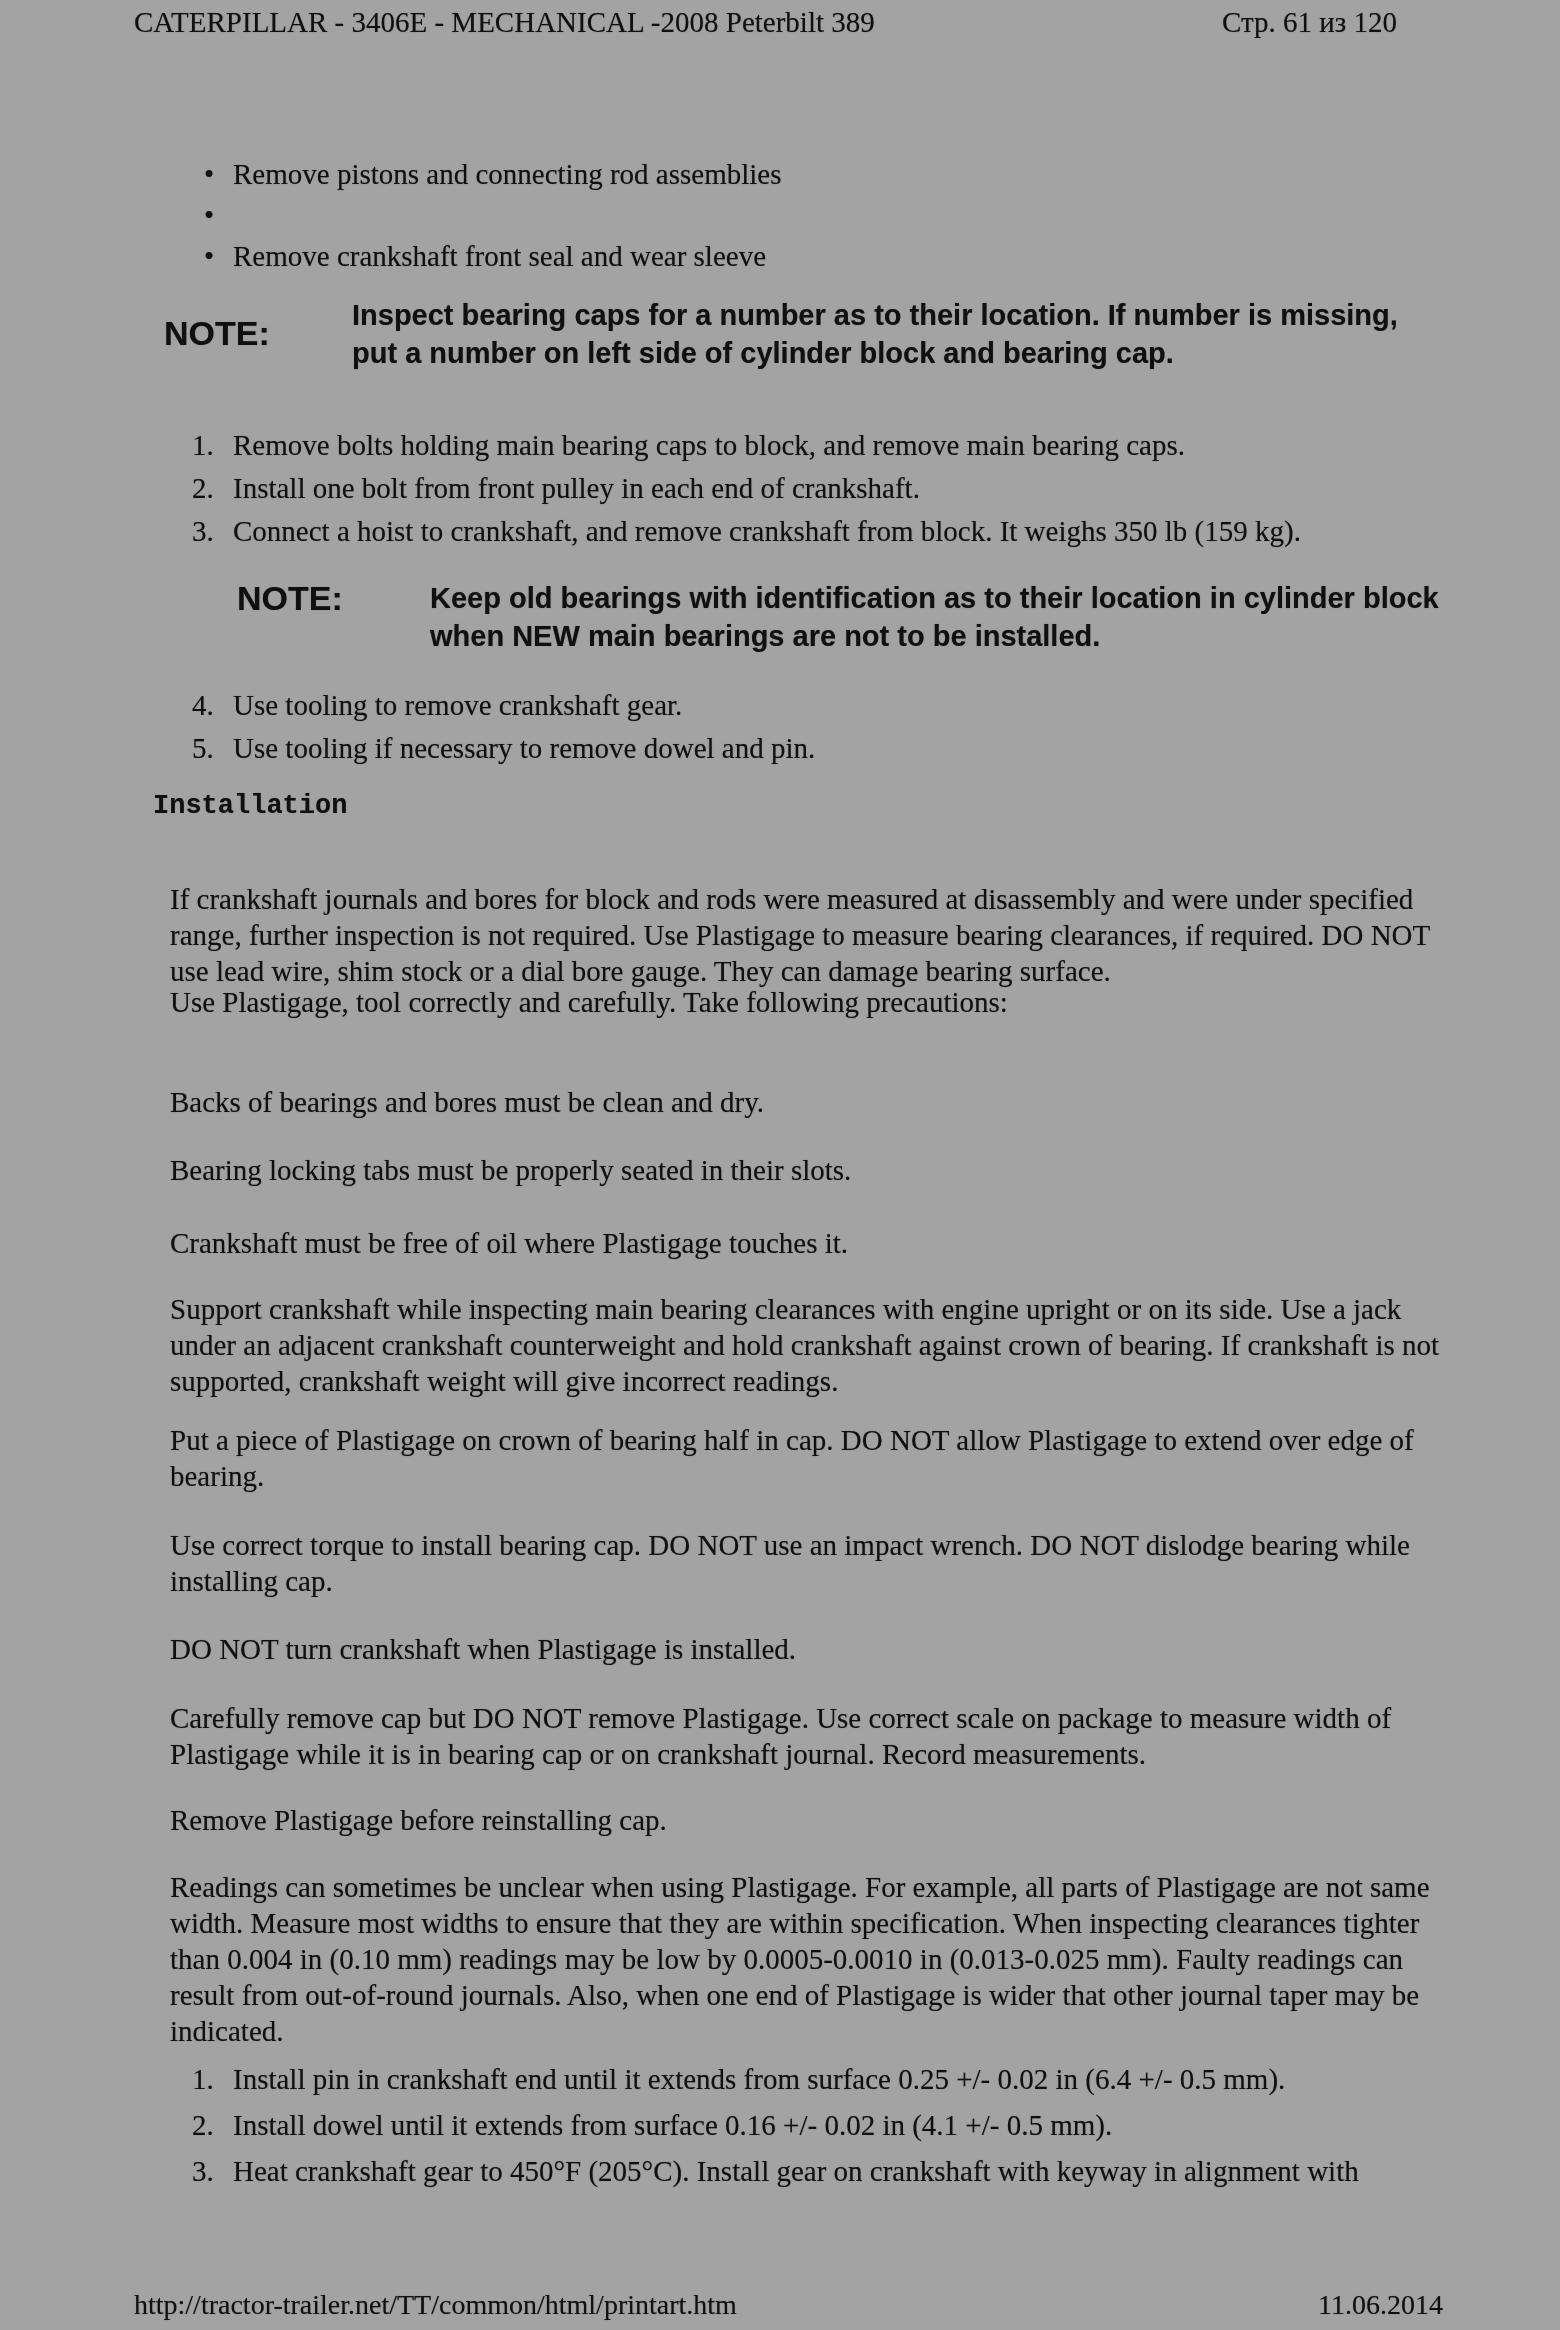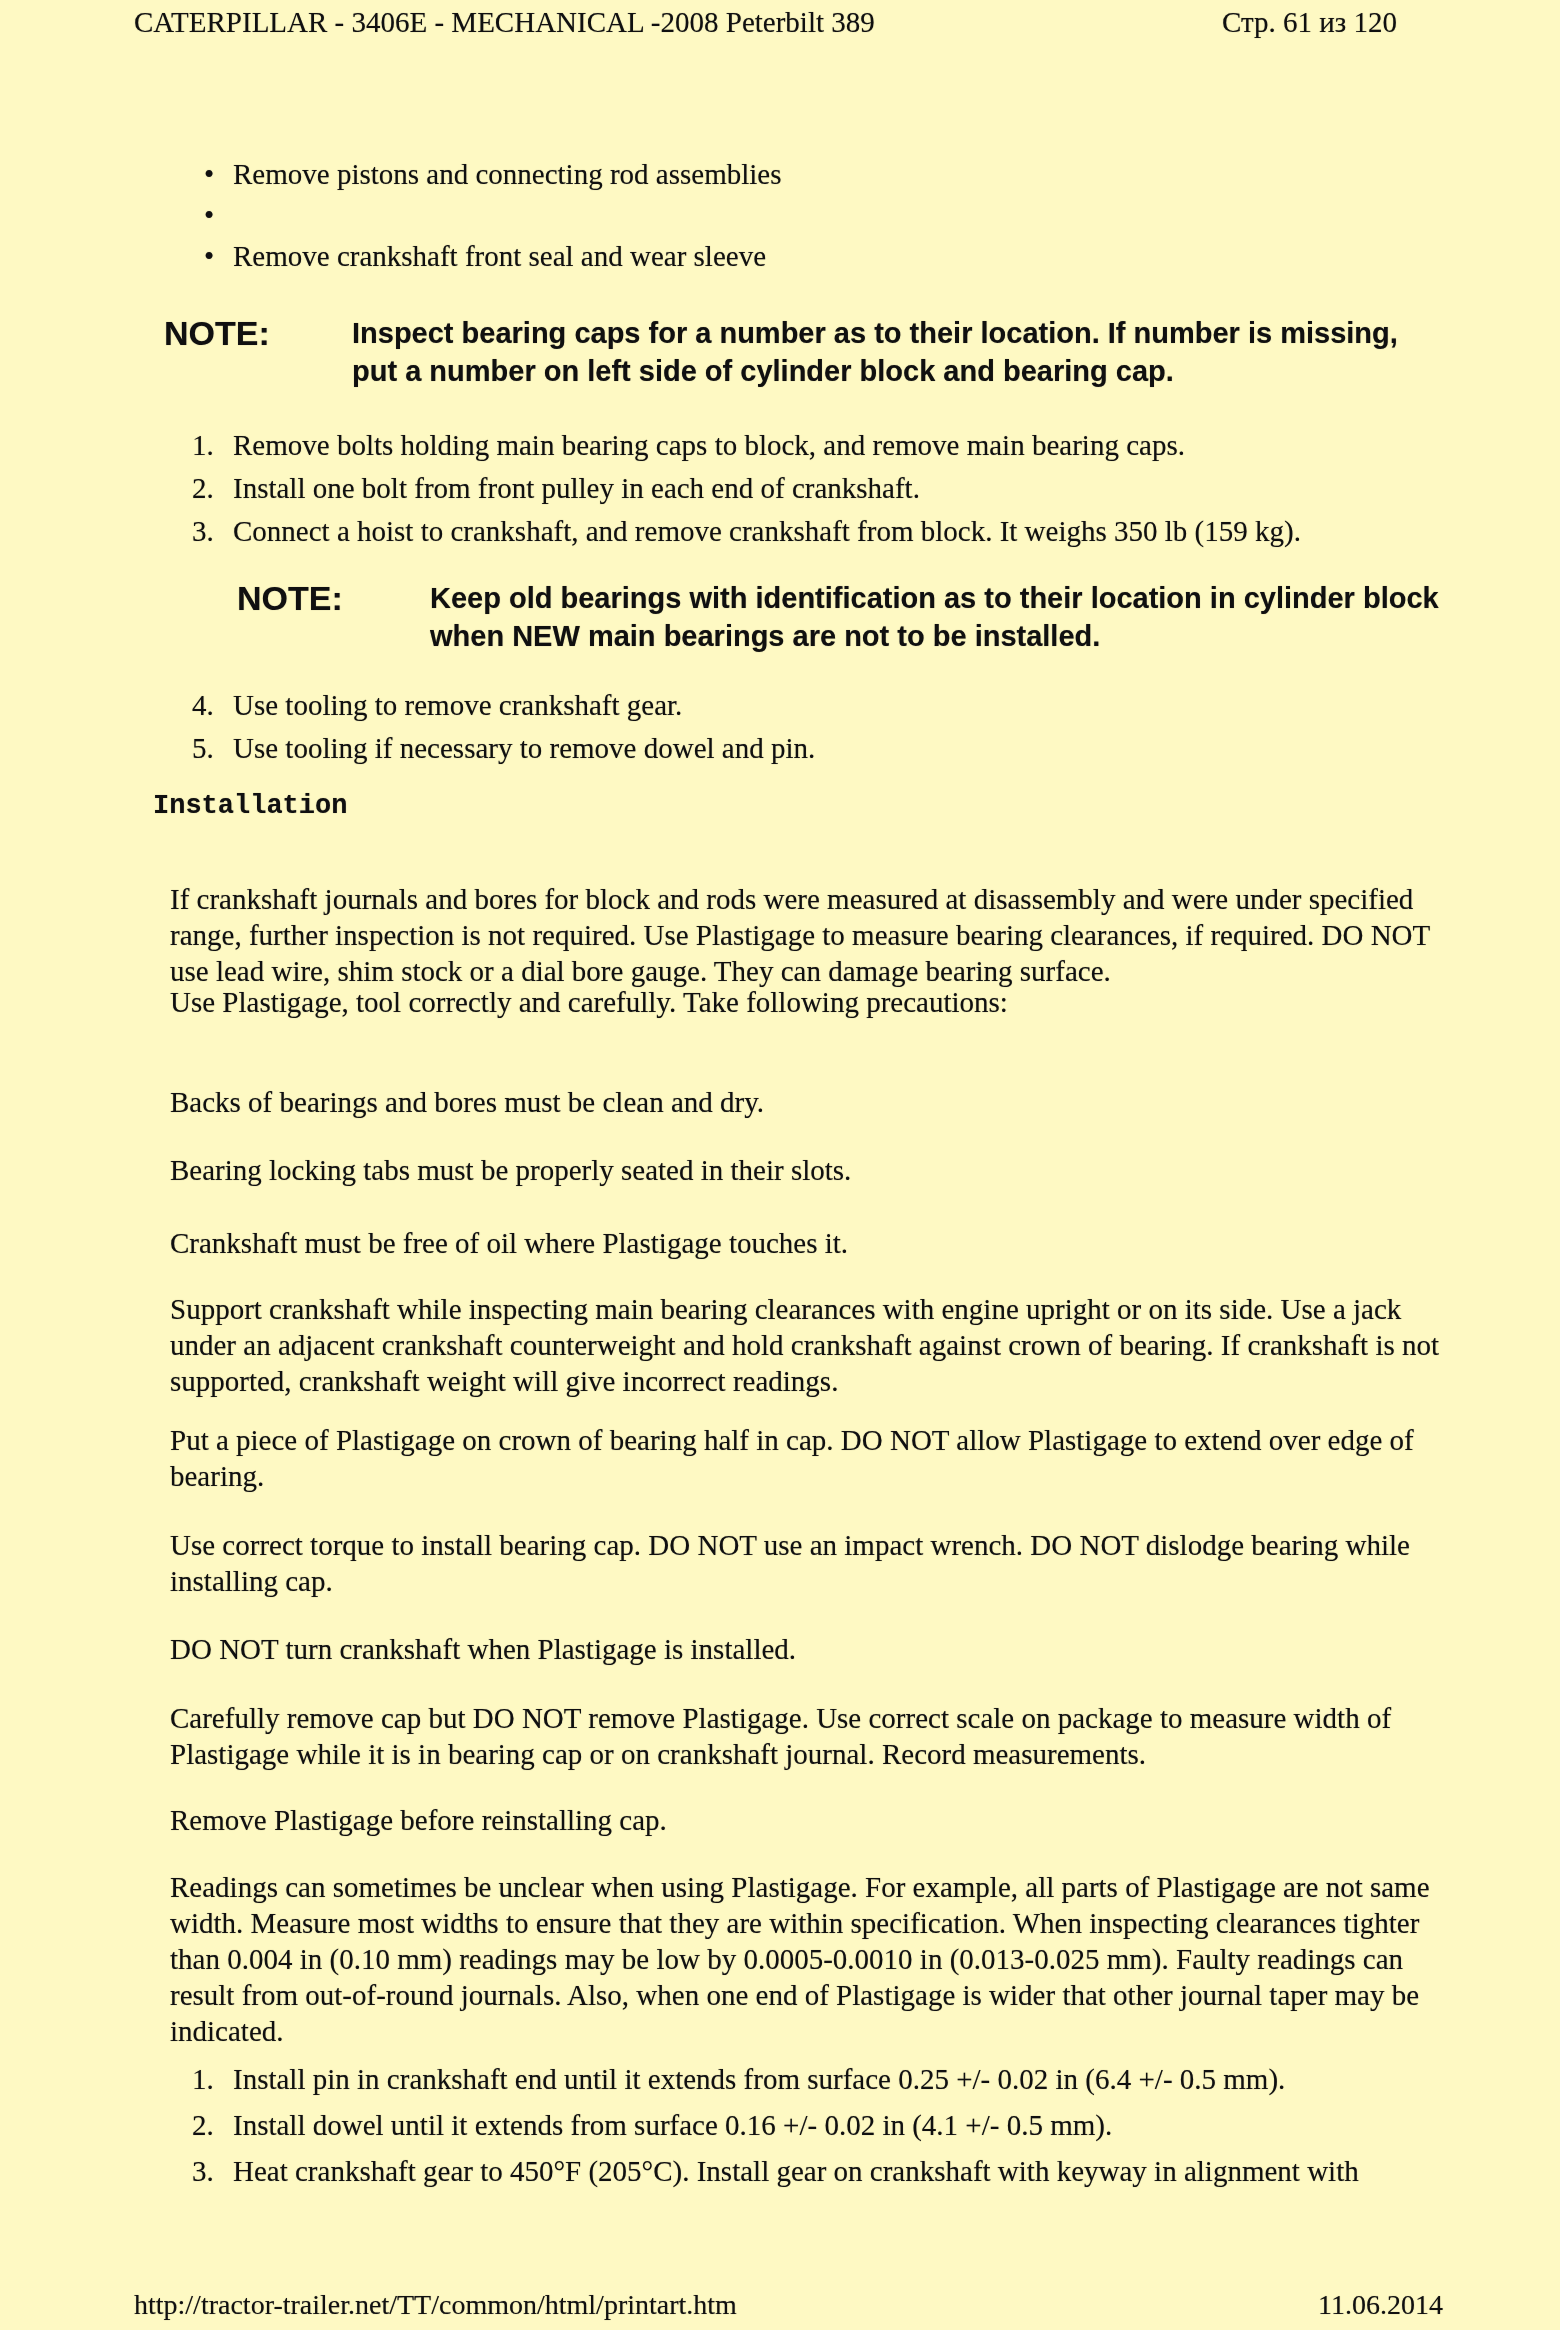--- a/index.html
+++ b/index.html
@@ -1,17 +1,17 @@
 <!DOCTYPE html>
 <html style="font-size:10.2px"><head>
 <meta charset="utf-8">
 <style>
   html,body{margin:0;padding:0;background:#ffffff;}
   .page{
-    position:relative;width:1561px;height:2330px;background:#fef9c3;
+    position:relative;width:1561px;height:2330px;background:#a3a3a3;
     color:#101010;font-family:"Liberation Serif",serif;overflow:hidden;
     text-shadow:0 0 1px rgba(30,30,30,0.45);
   }
   .abs{position:absolute;}
   
   .hdr{font-size:29px;line-height:34px;white-space:nowrap;}
   .hdr-left{left:134px;top:5.1px;}
   .hdr-right{left:1222px;top:5.1px;}
   .ftr{font-size:28px;line-height:33px;white-space:nowrap;}
   .ftr-url{left:134px;top:2288px;}
@@ -26,21 +26,21 @@
   .bullets{left:195px;top:156px;list-style:none;margin:0;padding:0;}
   .bullets li{display:flex;margin:0 0 5.1px 0;}
   .bullets .marker{width:29px;padding-left:9px;flex:none;}
   
   .note-label,.note-text,.heading{
     font-family:"Liberation Sans",sans-serif;font-weight:bold;
   }
   .note-label{font-size:34px;line-height:38px;}
   .note-text{font-size:29px;line-height:38px;}
   .n1-label{left:164px;top:314px;}
-  .n1-text{left:352px;top:314px;width:1058px;}
+  .n1-text{left:352px;top:296px;width:1058px;}
   .n2-label{left:237px;top:579px;}
   .n2-text{left:430px;top:579px;width:1052px;}
   
   .steps{margin:0;padding:0;list-style:none;}
   .steps .step{display:flex;margin:0 0 7px 0;}
   .steps .num{width:41px;flex:none;}
   .steps .txt{width:1250px;}
   .steps13{left:192px;top:427px;}
   .steps45{left:192px;top:687px;}
   .stepsBottom{left:192px;top:2061px;}

